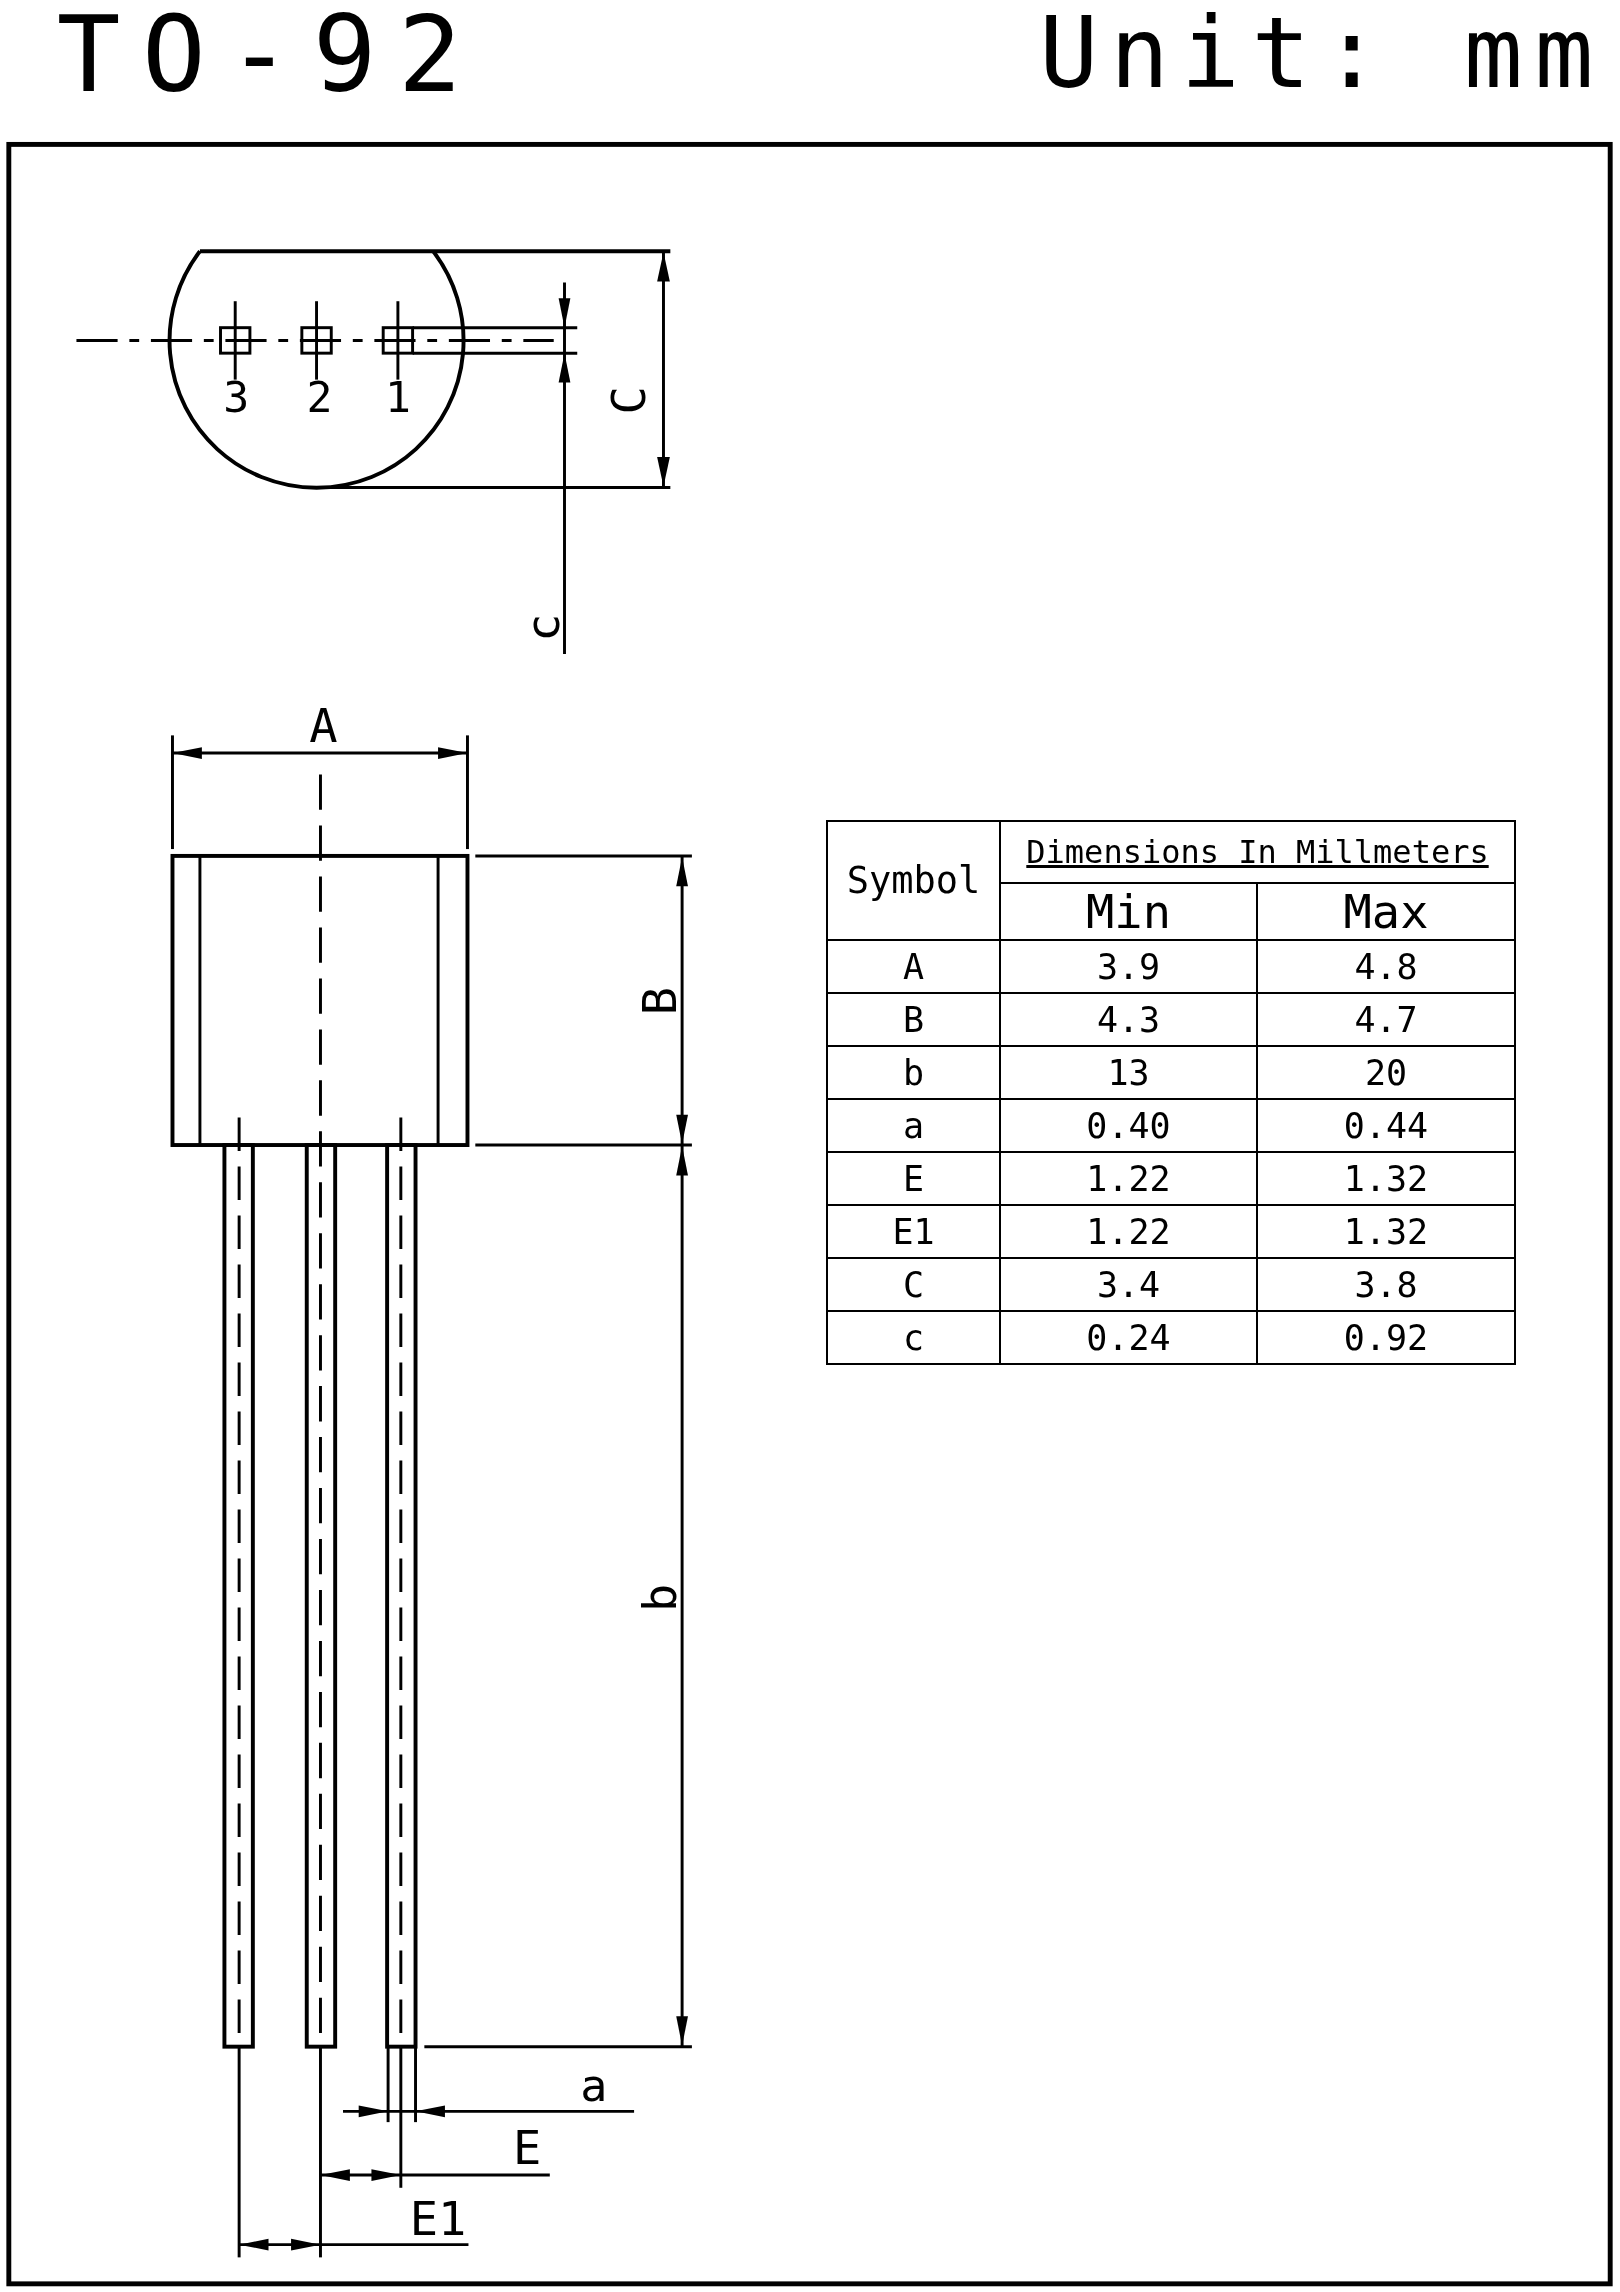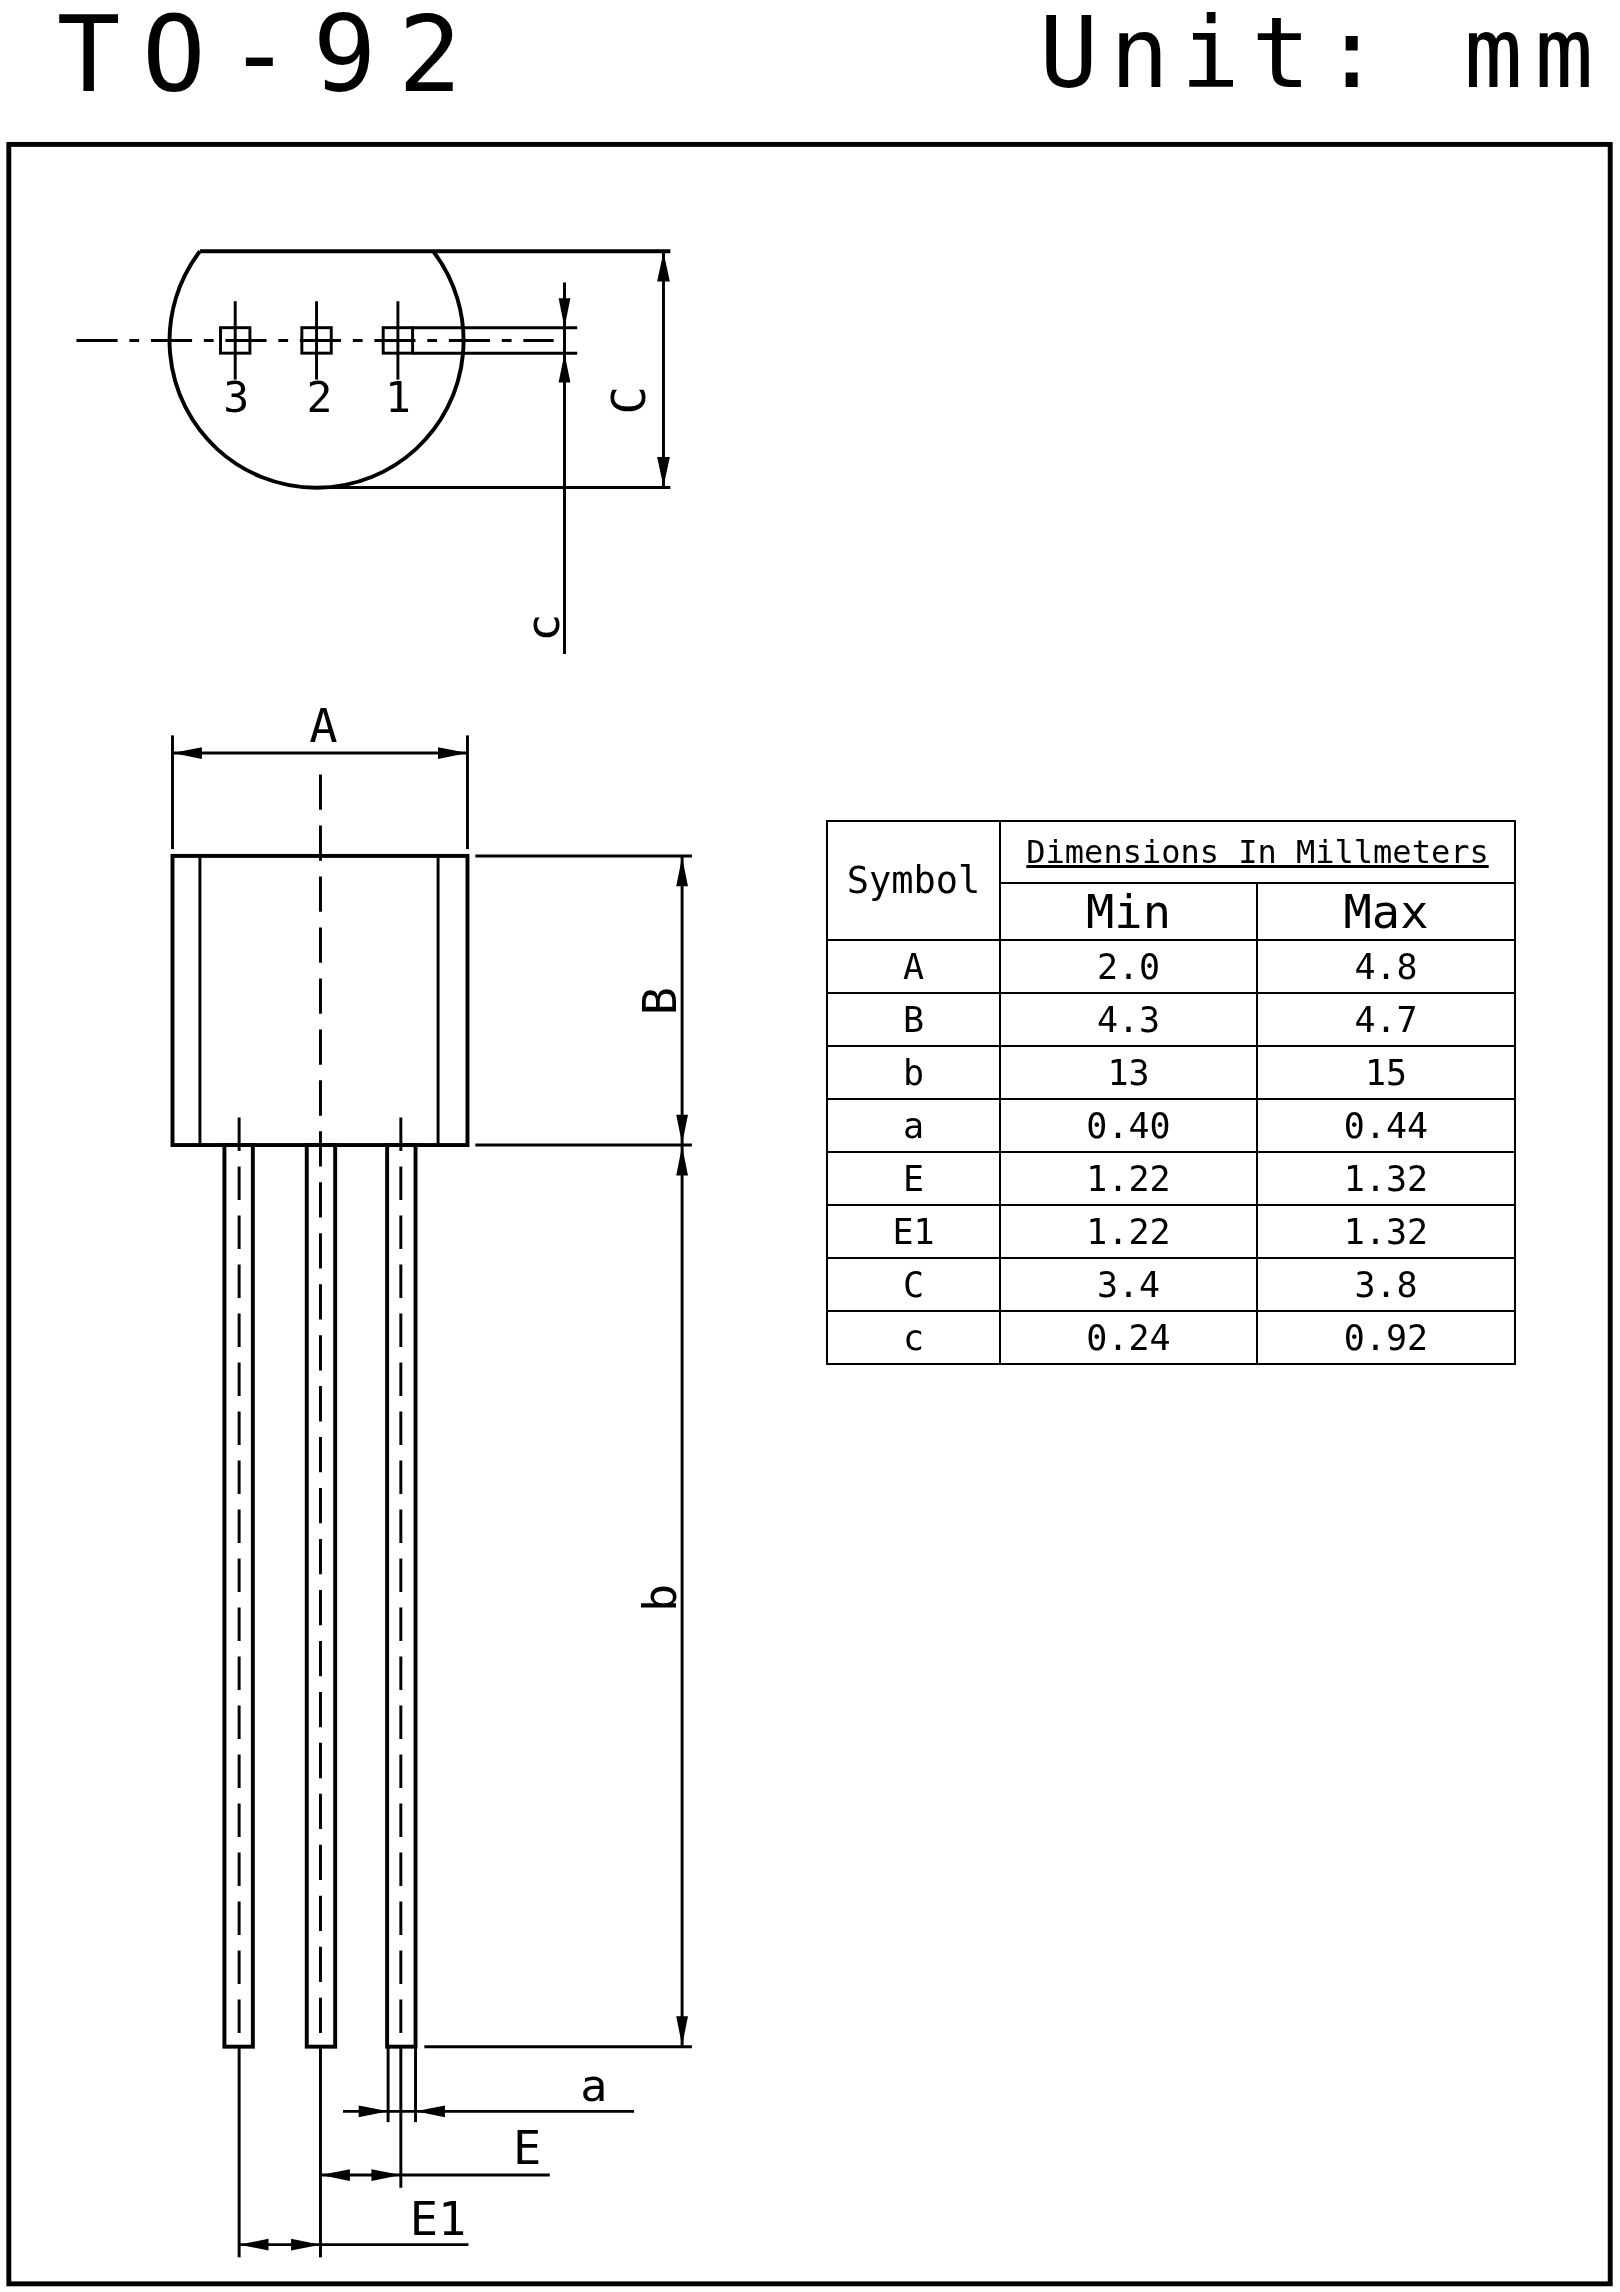--- a/index.html
+++ b/index.html
@@ -155,32 +155,32 @@
       <tr class="row-h1">
         <th rowspan="2" class="cell-symbol-hdr">Symbol</th>
         <th colspan="2" class="cell-dims-hdr">Dimensions In Millmeters</th>
       </tr>
       <tr class="row-h2">
         <th class="cell-minmax">Min</th>
         <th class="cell-minmax">Max</th>
       </tr>
       <tr class="row-data">
         <td class="cell-val">A</td>
-        <td class="cell-val">2.0</td>
+        <td class="cell-val">3.9</td>
         <td class="cell-val">4.8</td>
       </tr>
       <tr class="row-data">
         <td class="cell-val">B</td>
         <td class="cell-val">4.3</td>
         <td class="cell-val">4.7</td>
       </tr>
       <tr class="row-data">
         <td class="cell-val">b</td>
         <td class="cell-val">13</td>
-        <td class="cell-val">15</td>
+        <td class="cell-val">20</td>
       </tr>
       <tr class="row-data">
         <td class="cell-val">a</td>
         <td class="cell-val">0.40</td>
         <td class="cell-val">0.44</td>
       </tr>
       <tr class="row-data">
         <td class="cell-val">E</td>
         <td class="cell-val">1.22</td>
         <td class="cell-val">1.32</td>

